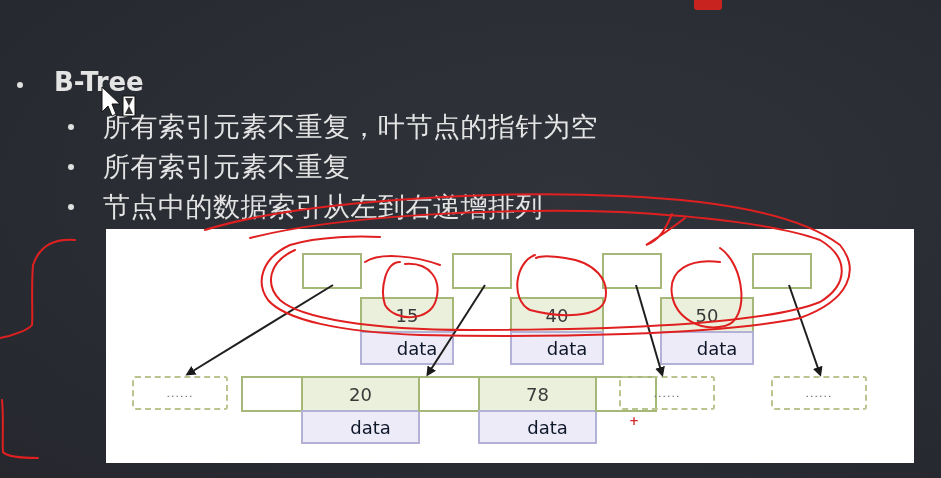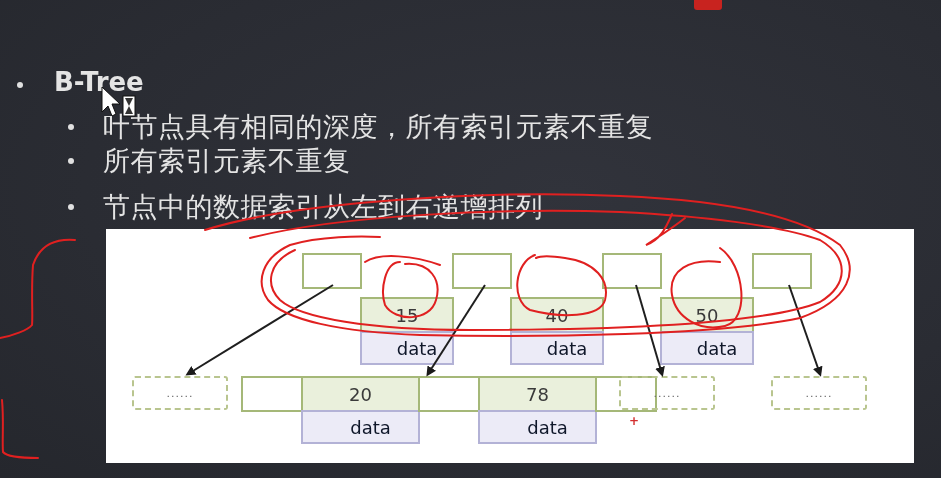--- a/index.html
+++ b/index.html
@@ -24,21 +24,21 @@
     .bullet .dot {
       width: 6px; height: 6px; border-radius: 50%; background: #e0e0e0;
       position: absolute;
     }
     .lvl1 { left: 17px; top: 28px; font-size: 26px; font-weight: bold; }
     .lvl1 .dot { left: 0; top: 15px; }
     .lvl1 .txt { margin-left: 37px; }
     .lvl2 { font-size: 27px; left: 68px; }
     .lvl2 .dot { left: 0; top: 15px; }
     .lvl2 .txt { margin-left: 35px; letter-spacing: 0.5px; }
-    .b2 { top: 70px; } .b3 { top: 104px; text-align: center; } .b4 { top: 150px; text-align: right; }
+    .b2 { top: 70px; } .b3 { top: 110px; text-align: center; } .b4 { top: 150px; text-align: right; }
 
     .cursor { position: absolute; left: 101px; top: 86px; }
 
     .panel {
       position: absolute; left: 106px; top: 229px; width: 808px; height: 234px;
       background: #ffffff;
     }
     .node-row { position: absolute; display: flex; }
     .cell {
       box-sizing: border-box; height: 36px;
@@ -74,21 +74,21 @@
 <div class="slide">
   <div class="top-mark"></div>
 
   <div class="bullet-list">
     <div class="bullet lvl1">
       <span class="dot"></span>
       <span class="txt">B-Tree</span>
     </div>
     <div class="bullet lvl2 b2">
       <span class="dot"></span>
-      <span class="txt">叶节点具有相同的深度，所有索引元素不重复</span>
+      <span class="txt">所有索引元素不重复，叶节点的指针为空</span>
     </div>
     <div class="bullet lvl2 b3">
       <span class="dot"></span>
       <span class="txt">所有索引元素不重复</span>
     </div>
     <div class="bullet lvl2 b4">
       <span class="dot"></span>
       <span class="txt">节点中的数据索引从左到右递增排列</span>
     </div>
   </div>

